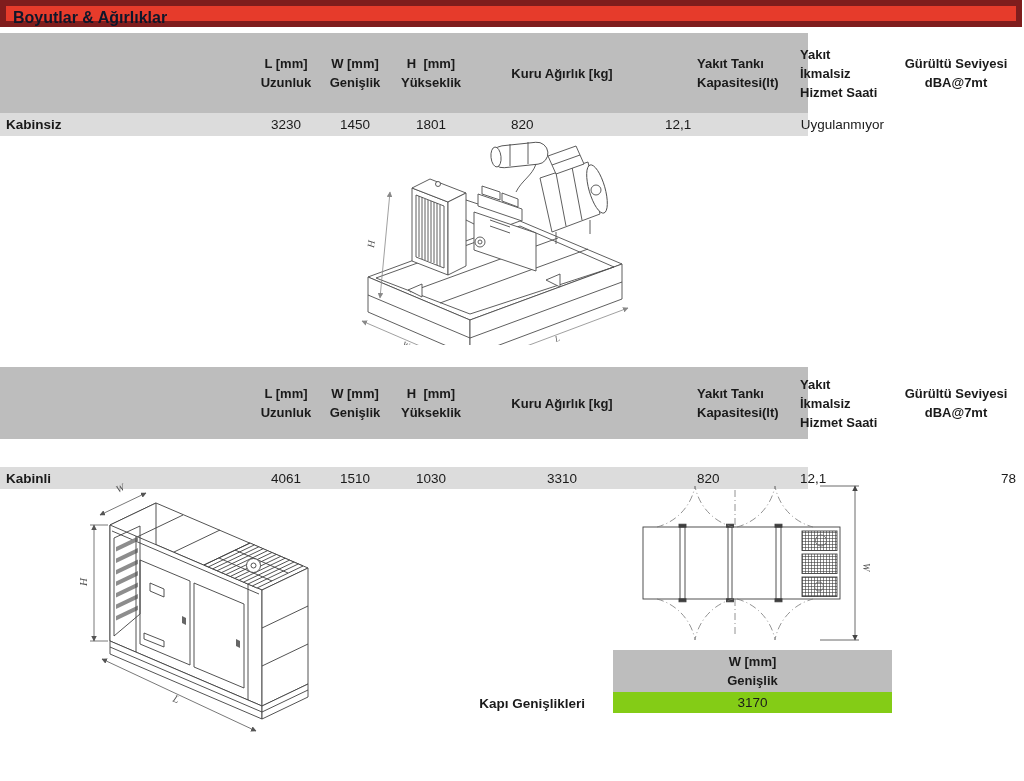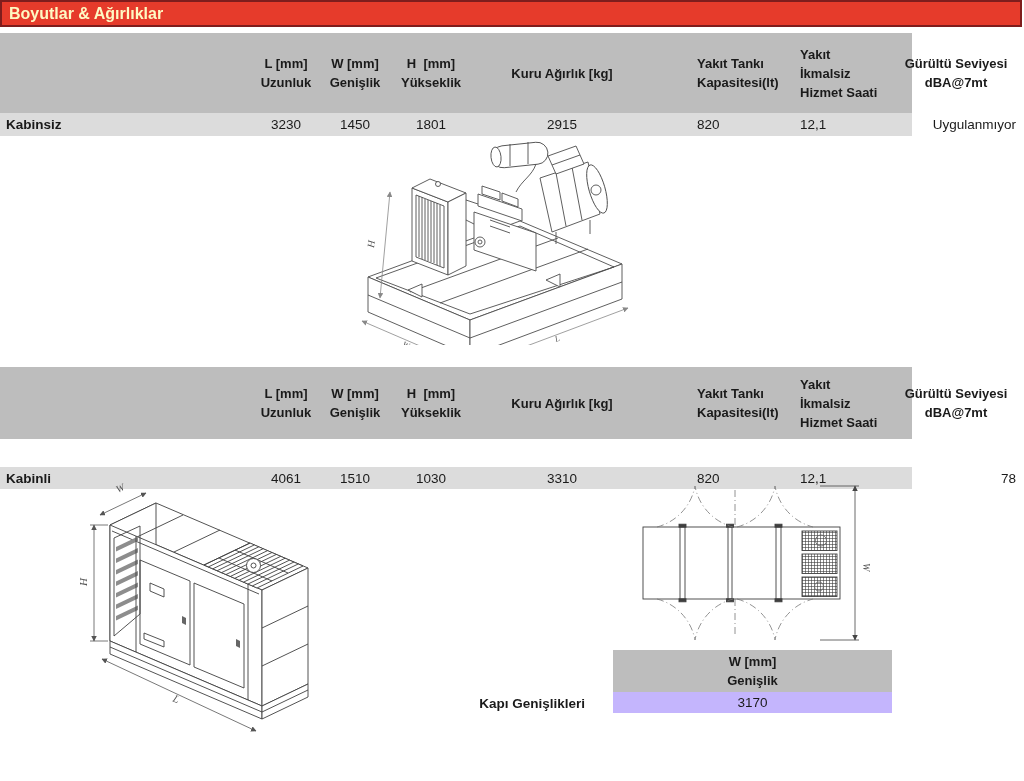--- a/index.html
+++ b/index.html
@@ -4,26 +4,26 @@
 <style>
   * { margin:0; padding:0; box-sizing:border-box; }
   html,body { background:#fff; }
   .page {
     position:relative; width:1024px; height:781px; background:#fff; overflow:hidden;
     font-family:"Liberation Sans", sans-serif; color:#1a1a1a;
   }
   
   .title-bar {
     position:absolute; left:0; top:0; width:1022px; height:27px;
-    background:#e63b2b; border:2px solid #7f1d1d;
-    color:#fef9c3; font-size:16px; font-weight:bold;
+    background:#e63b2b; border:6px solid #7f1d1d;
+    color:#0f172a; font-size:16px; font-weight:bold;
     line-height:24px; padding-left:7px;
   }
   
-  .spec-table { position:absolute; left:0; width:912px; }
+  .spec-table { position:absolute; left:0; width:808px; }
   .grid8 { display:grid; grid-template-columns:255px 62px 76px 76px 186px 135px 100px 132px; }
   .spec-header { background:#bdbdbd; }
   .spec-row { background:#dcdcdc; }
   .hcell {
     display:flex; flex-direction:column; justify-content:center; align-items:center;
     font-weight:bold; font-size:13px; line-height:19px;
   }
   .hl { white-space:pre; }
   .hcell.left { align-items:flex-start; }
   .pad42 { padding-left:42px; }
@@ -42,21 +42,21 @@
   
   .drawing { position:absolute; }
   svg text { font-family:"Liberation Serif", serif; fill:#555; }
   
   .door-table { position:absolute; left:613px; top:650px; width:279px; }
   .door-header {
     background:#bdbdbd; height:42px; display:flex; flex-direction:column;
     justify-content:center; align-items:center; font-weight:bold; font-size:13px; line-height:19px;
   }
   .door-row {
-    background:#c4b5fd; height:21px; display:flex; align-items:center; justify-content:center;
+    background:#84cc16; height:21px; display:flex; align-items:center; justify-content:center;
     font-size:13.5px;
   }
   .door-label {
     position:absolute; left:408px; top:693px; width:177px; height:21px;
     text-align:right; font-weight:bold; font-size:13.5px; line-height:21px;
   }
 </style>
 </head>
 <body>
 
@@ -96,21 +96,20 @@
       <div class="hcell">
         <span class="hl">Gürültü Seviyesi</span>
         <span class="hl">dBA@7mt</span>
       </div>
     </div>
     <div class="grid8 spec-row">
       <div class="rcell row-label">Kabinsiz</div>
       <div class="rcell">3230</div>
       <div class="rcell">1450</div>
       <div class="rcell">1801</div>
-      <div class="rcell">2915</div>
       <div class="rcell left pad42">820</div>
       <div class="rcell left pad10">12,1</div>
       <div class="rcell right">Uygulanmıyor</div>
     </div>
   </div>
 
   <svg class="drawing" style="left:350px; top:140px;" width="290" height="205" viewBox="0 0 290 205">
     <defs>
       <marker id="ar1" viewBox="0 0 10 10" refX="9" refY="5" markerWidth="7" markerHeight="7" orient="auto-start-reverse">
         <path d="M0,0 L10,5 L0,10 z" fill="#888"></path>

